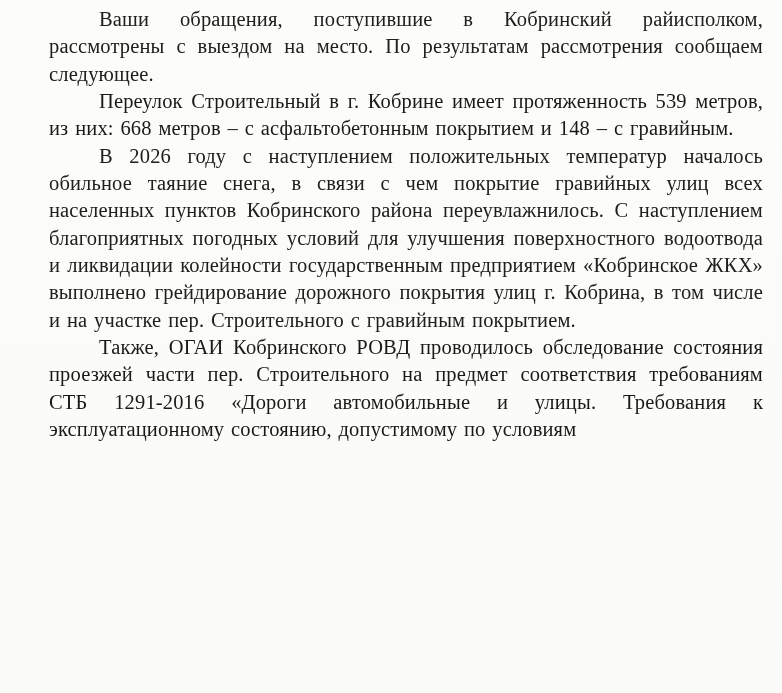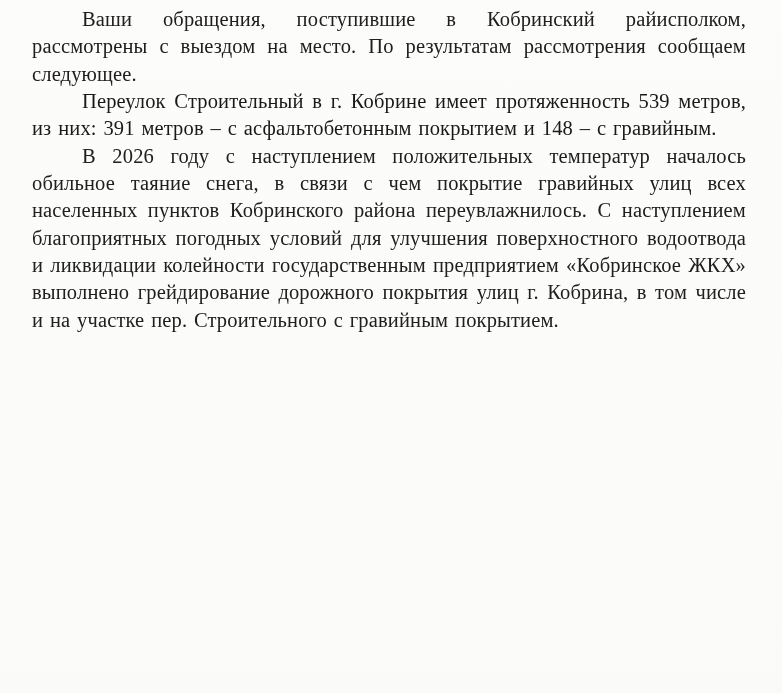--- a/index.html
+++ b/index.html
@@ -17,21 +17,21 @@
   
   .scan-surface {
     position: absolute;
     inset: 0;
     background:
       radial-gradient(ellipse 120% 110% at 50% 45%, rgba(255,255,255,0) 70%, rgba(210,210,205,0.18) 100%),
       linear-gradient(180deg, #fcfcfb 0%, #fbfbf9 60%, #fafaf8 100%);
   }
   .doc-text {
     position: absolute;
-    left: 32px;
+    left: 49px;
     top: 6px;
     width: 714px;
     font-size: 20.5px;
     line-height: 27.35px;
     color: #1e1e1e;
     text-align: justify;
     letter-spacing: 0.15px;
     word-spacing: 1.5px;
     filter: blur(0.25px) contrast(1.02);
   }
@@ -43,15 +43,16 @@
   .doc-text p:nth-child(odd)  { color: #222120; }
   .doc-text p:nth-child(even) { color: #1b1b1a; }
 </style>
 </head>
 <body style="background: rgb(252, 252, 251);">
 
 <div class="scan-surface"></div>
 
 <div class="doc-text" style="color: rgb(30, 30, 30);">
   <p>Ваши обращения, поступившие в Кобринский райисполком, рассмотрены с выездом на место. По результатам рассмотрения сообщаем следующее.</p>
-  <p>Переулок Строительный в г. Кобрине имеет протяженность 539 метров, из них: 391 метров – с асфальтобетонным покрытием и 148 – с гравийным.</p>
+  <p>Переулок Строительный в г. Кобрине имеет протяженность 539 метров, из них: 668 метров – с асфальтобетонным покрытием и 148 – с гравийным.</p>
   <p>В 2026 году с наступлением положительных температур началось обильное таяние снега, в связи с чем покрытие гравийных улиц всех населенных пунктов Кобринского района переувлажнилось. С наступлением благоприятных погодных условий для улучшения поверхностного водоотвода и ликвидации колейности государственным предприятием «Кобринское ЖКХ» выполнено грейдирование дорожного покрытия улиц г. Кобрина, в том числе и на участке пер. Строительного с гравийным покрытием.</p>
+  <p>Также, ОГАИ Кобринского РОВД проводилось обследование состояния проезжей части пер. Строительного на предмет соответствия требованиям СТБ 1291-2016 «Дороги автомобильные и улицы. Требования к эксплуатационному состоянию, допустимому по условиям</p>
 </div>
 
 </body></html>

